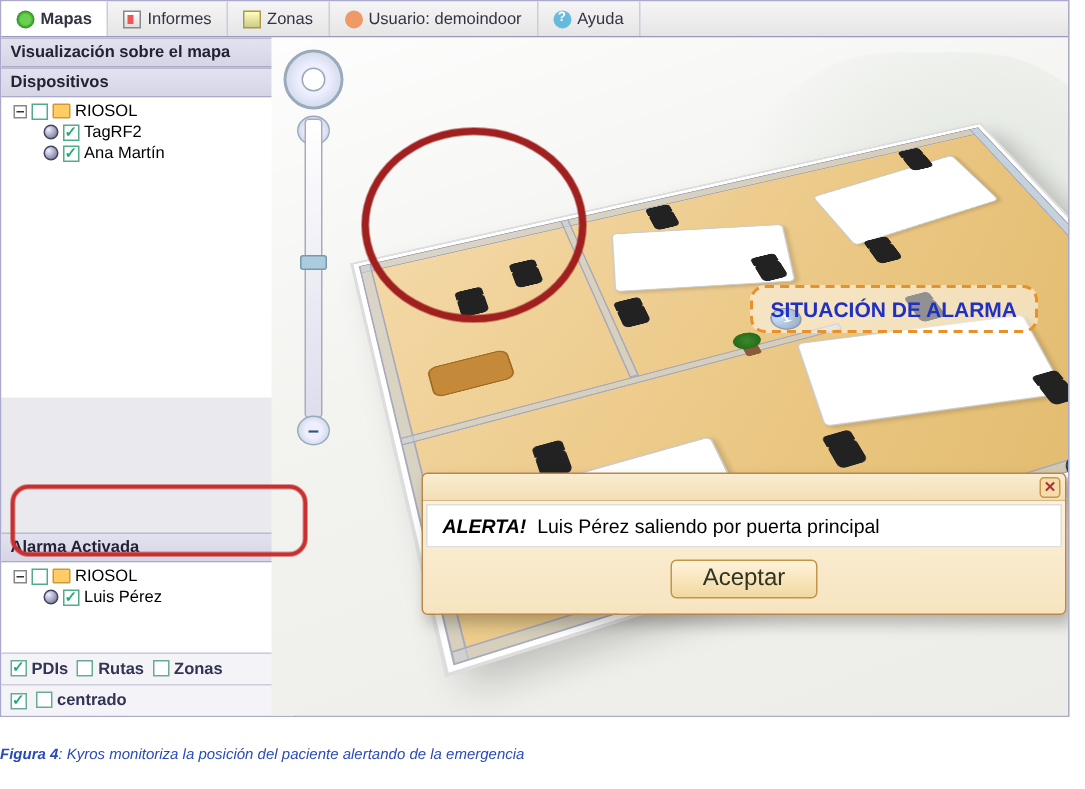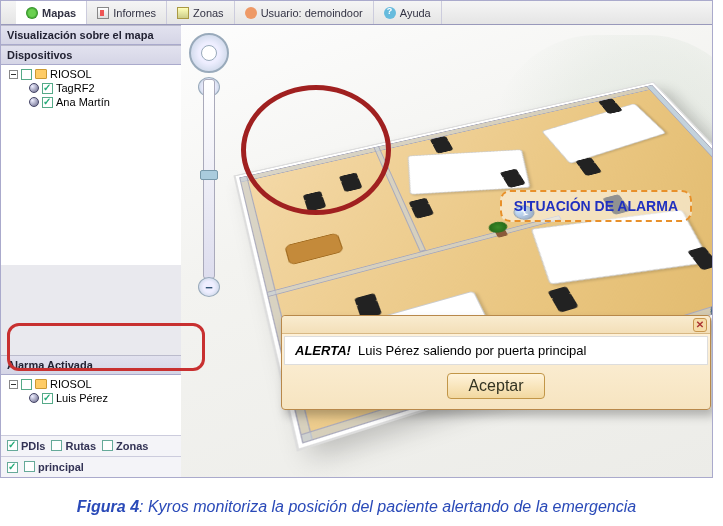--- a/index.html
+++ b/index.html
@@ -15,21 +15,21 @@
 .toolbar {
   height: 24px; background: linear-gradient(#f5f5f5, #e5e5e5);
   border-bottom: 1px solid #99b; display: flex; align-items: center;
   font-size: 11px;
 }
 .tab {
   display: flex; align-items: center; gap: 4px;
   padding: 0 10px; height: 100%; border-right: 1px solid #ccd;
   cursor: pointer; color: #334;
 }
-.tab.active { background: #fff; font-weight: bold; margin-left: 15px; }
+.tab.active { background: #fff; font-weight: bold; }
 .ticon { width: 12px; height: 12px; display: inline-block; }
 .ticon.globe { background: radial-gradient(circle, #6ad050 40%, #2a8a20 70%); border-radius: 50%; }
 .ticon.report { background: linear-gradient(#fff,#ddd); border:1px solid #888; position:relative; }
 .ticon.report::after { content:""; position:absolute; top:2px; left:2px; width:4px; height:6px; background:#e55; }
 .ticon.zone { background: linear-gradient(#ffb, #cc8); border:1px solid #a94; }
 .ticon.help { background: #6bd; border-radius: 50%; position:relative; }
 .ticon.help::after { content:"?"; color:#fff; font-size:9px; position:absolute; left:3px; top:-1px; font-weight:bold; }
 .ticon.user { background: #e96; border-radius: 50%; position:relative; }
 
 
@@ -175,22 +175,22 @@
 .alert-body b { font-weight:bold;font-style:italic; }
 .alert-actions { display:flex; justify-content:center; padding:6px 0 10px; }
 .alert-btn {
   padding: 3px 20px; background: linear-gradient(#fff3da,#f2d8a0);
   border:1px solid #c29648; border-radius:4px; font-size:16px;
   cursor:pointer; color:#332;
 }
 
 
 .caption {
-  width:713px; text-align:center; padding-top:20px;
-  font-size:16px; color:#2a4ab8; font-style: italic;
+  width:713px; text-align:left; padding-top:20px;
+  font-size:10px; color:#2a4ab8; font-style: italic;
 }
 .caption b { font-weight:bold; }
 </style>
 </head>
 <body>
 
 <div class="app">
 
   <div class="toolbar">
     <div class="tab active">
@@ -280,21 +280,21 @@
             <span class="box"></span>
             <span>Zonas</span>
           </label>
       </div>
       <div class="checks-row">
         <label class="chk2">
             <span class="box checked"></span>
           </label>
         <label class="chk2">
             <span class="box"></span>
-            <span>principal</span>
+            <span>centrado</span>
           </label>
       </div>
     </div>
   </div>
 
   <div class="highlight-box"></div>
 
   <div class="map">
     <div class="continent"></div>
 

